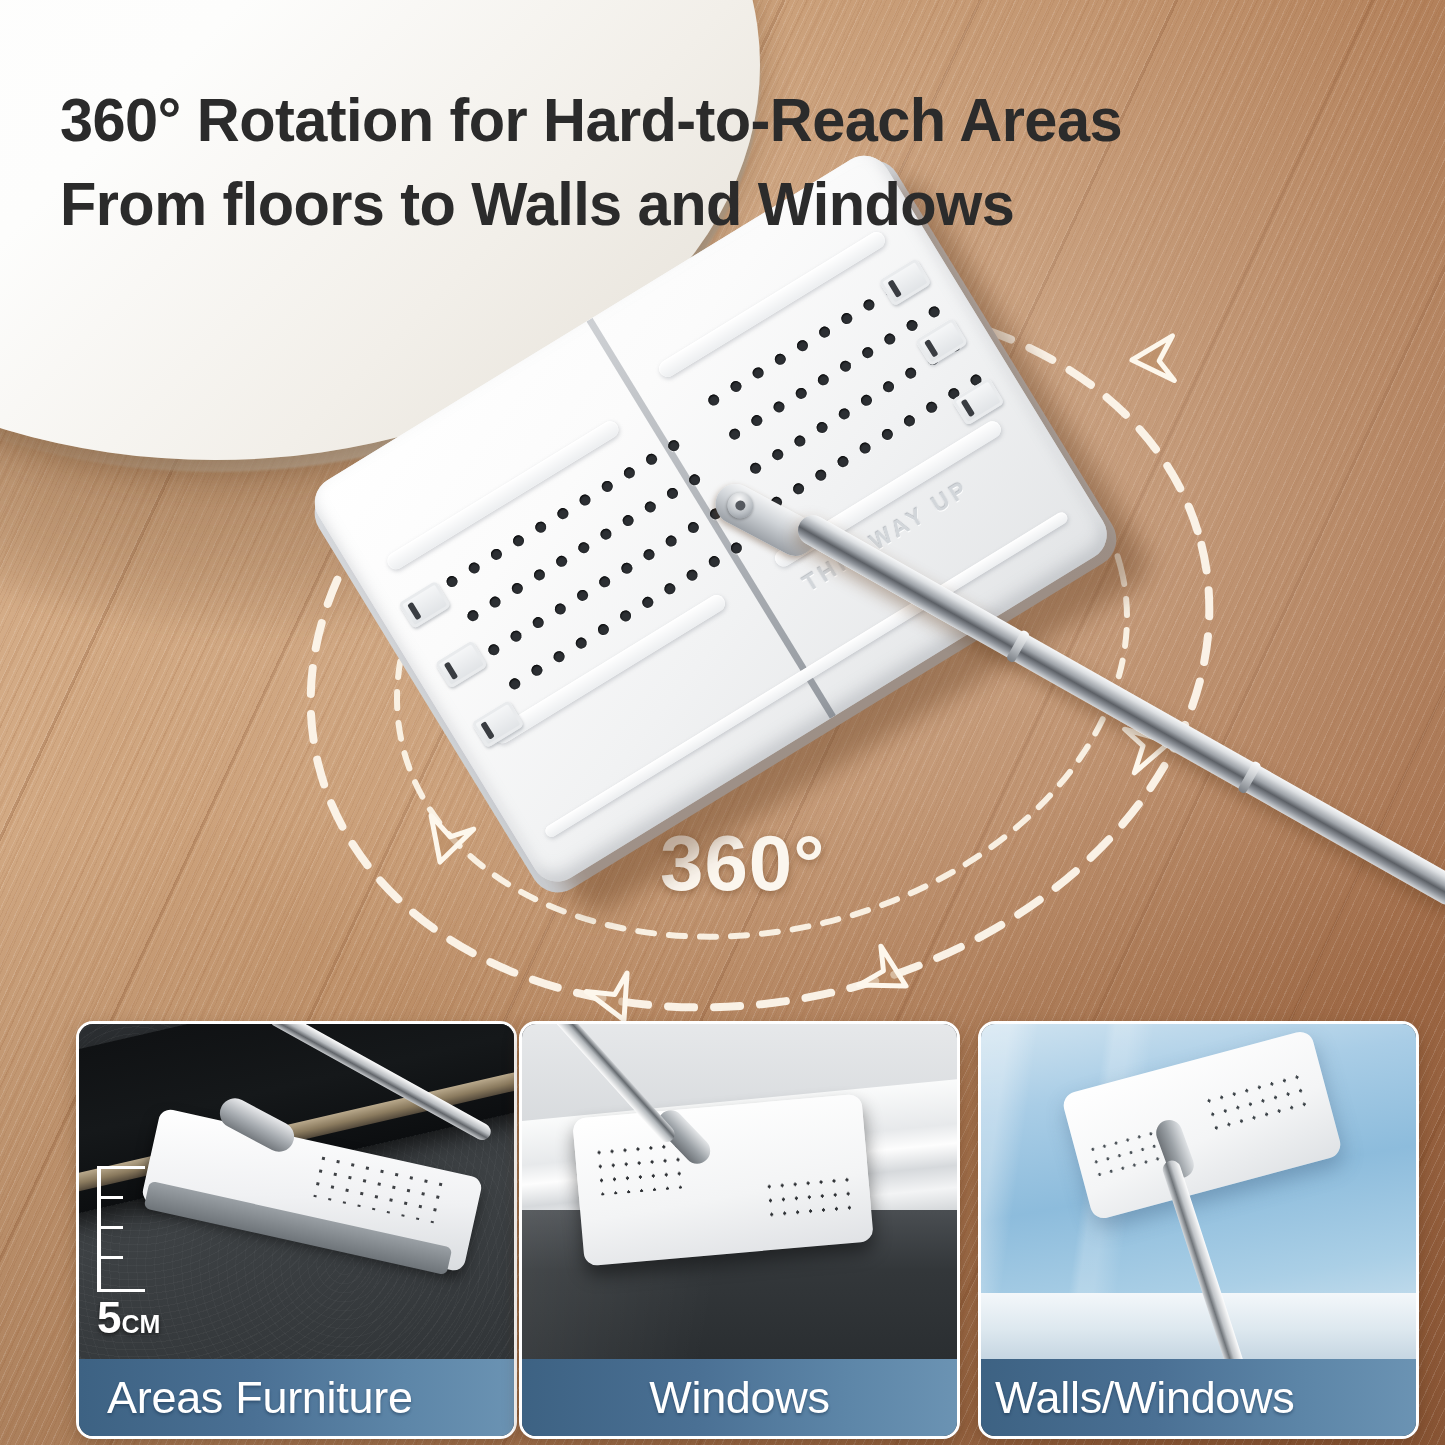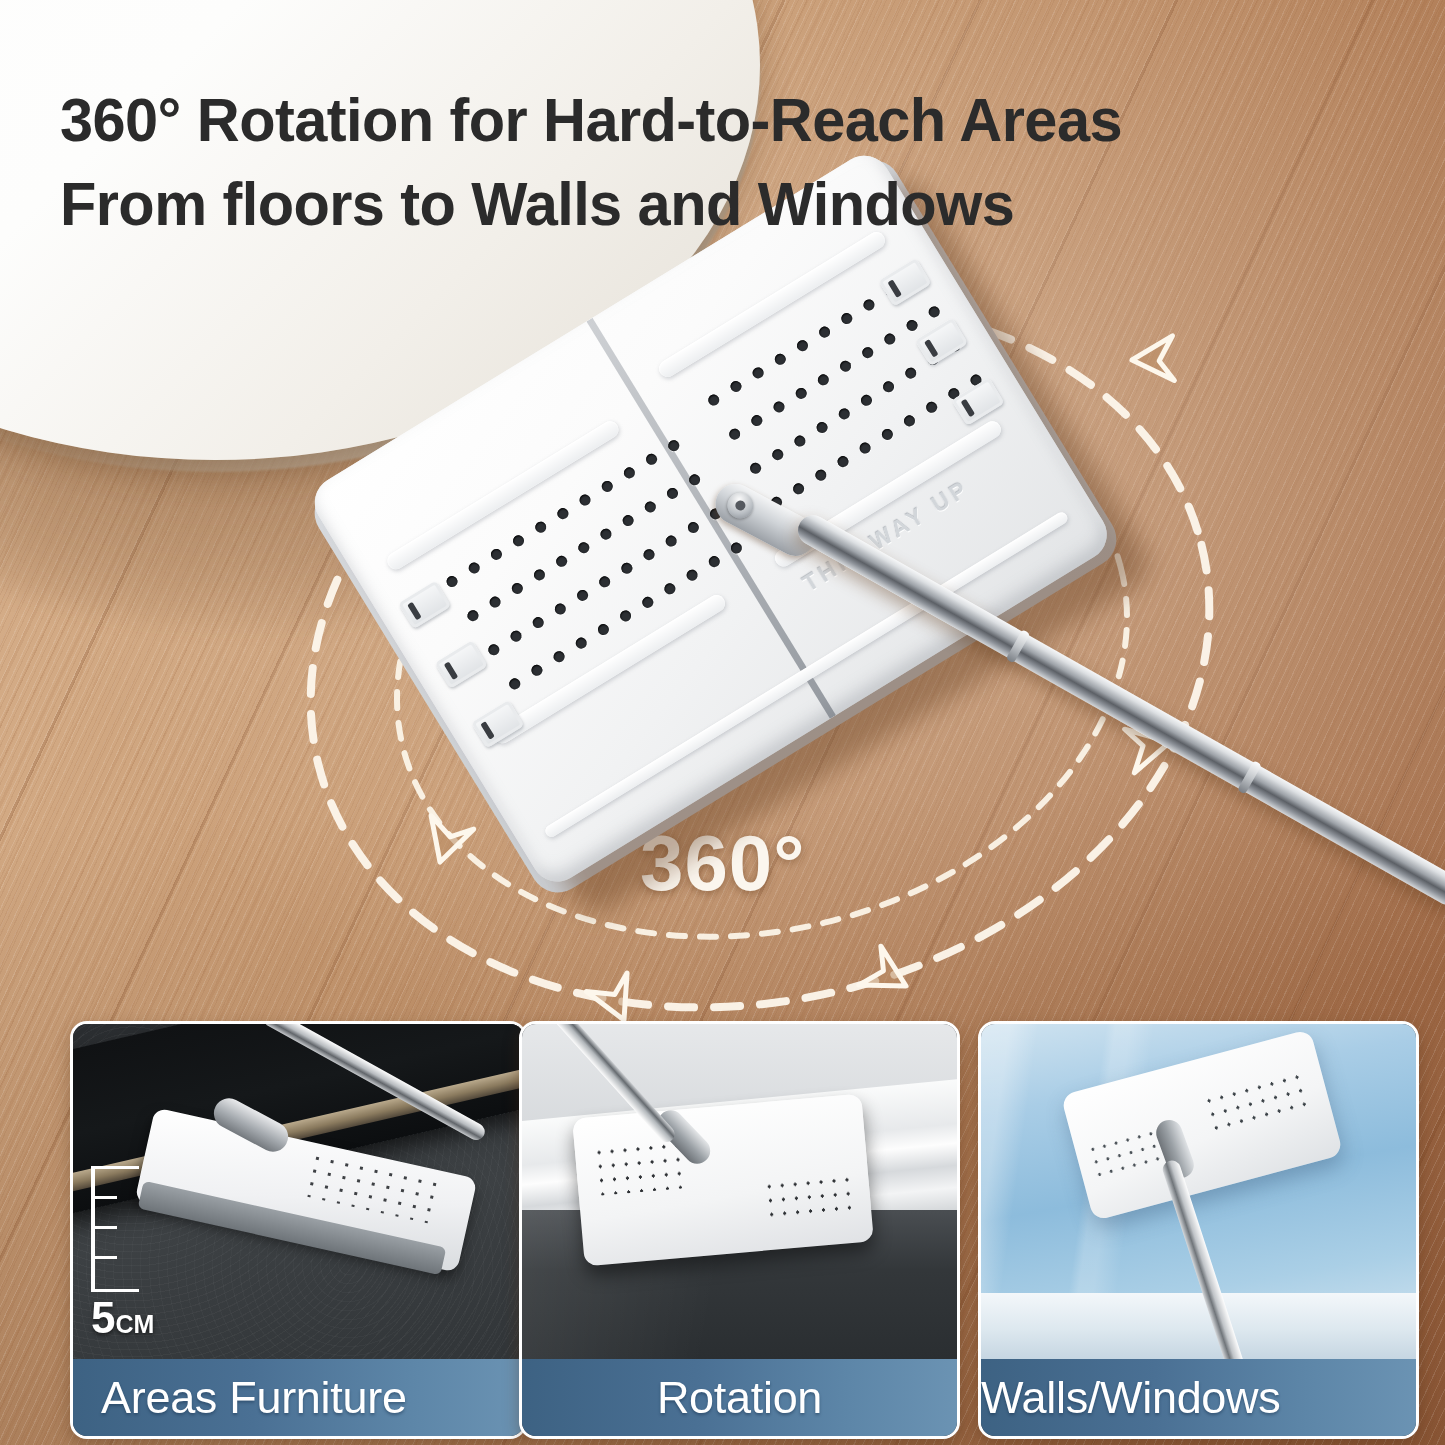--- a/index.html
+++ b/index.html
@@ -75,21 +75,21 @@
     font-weight:700;font-size:62px;line-height:84px;
     letter-spacing:-0.6px;color:#2b2b2b;
     transform:scaleX(.96);transform-origin:left center;
     white-space:nowrap;
   }
   .headline div{white-space:nowrap;}
 
   
   .rot-svg{position:absolute;left:0;top:0;width:1445px;height:1445px;pointer-events:none;}
   .deg-label{
-    position:absolute;left:640px;top:818px;
+    position:absolute;left:660px;top:818px;
     font-size:78px;font-weight:700;color:#fbf6ee;letter-spacing:1px;
     text-shadow:0 2px 8px rgba(90,50,20,.45);
   }
 
   
   .mop{position:absolute;left:0;top:0;width:1445px;height:1445px;}
 
   .mop-plate{
     position:absolute;left:392px;top:272px;width:700px;height:530px;
     transform:rotate(-31.5deg);transform-origin:50% 50%;
@@ -161,36 +161,36 @@
     background:linear-gradient(180deg,#fdfdfd,#c2c6ca 50%,#7a7f85);}
 
   
   .cards{position:absolute;left:0;top:1021px;width:1445px;height:424px;}
   .card{
     position:absolute;top:0;width:435px;height:412px;border-radius:17px;
     border:3px solid #ffffff;overflow:hidden;
     box-shadow:0 6px 16px rgba(80,45,18,.34);
     background:#2f3337;
   }
-  .card.c1{left:70px;padding-left:16px;}
+  .card.c1{left:76px;}
   .card.c2{left:519px;}
   .card.c3{left:978px;}
 
   .card-photo{position:absolute;left:0;top:0;width:100%;height:335px;overflow:hidden;}
   .card-label{
     position:absolute;left:0;bottom:0;width:100%;height:77px;
     display:flex;align-items:center;
     background:linear-gradient(90deg,#3d6283 0%,#4a7094 40%,#5d86a8 75%,#6b93b3 100%);
     color:#ffffff;font-size:45px;letter-spacing:-0.3px;
     text-shadow:0 2px 3px rgba(20,45,70,.45);
   }
   .card-label span{display:block;width:100%;}
   .c1 .card-label span{padding-left:28px;}
   .c2 .card-label span{text-align:center;}
-  .c3 .card-label span{}
+  .c3 .card-label span{padding-left:14px;}
 
   
   .s1-bg{position:absolute;inset:0;
     background:linear-gradient(170deg,#2a2d30 0%,#34383b 22%,#3d4144 55%,#313538 100%);}
   .s1-speckle{position:absolute;inset:0;opacity:.5;
     background-image:repeating-radial-gradient(circle at 13% 24%, rgba(255,255,255,.07) 0 1px, transparent 1px 7px),
                      repeating-radial-gradient(circle at 61% 72%, rgba(255,255,255,.05) 0 1px, transparent 1px 9px);}
   .s1-furn{position:absolute;left:-40px;top:-26px;width:540px;height:160px;
     transform:rotate(-13deg);
     background:linear-gradient(180deg,#101214 0%,#15181a 52%,#0c0e10 100%);
@@ -505,21 +505,21 @@
         <div class="s2-base"></div>
         <div class="s2-floor"></div>
         <div class="s2-floor-gloss"></div>
         <div class="s2-mop"></div>
         <div class="s2-mopdots"></div>
         <div class="s2-mopdots2"></div>
         <div class="s2-joint"></div>
         <div class="s2-pole"></div>
       </div>
       <div class="card-label">
-        <span>Rotation</span>
+        <span>Windows</span>
       </div>
     </div>
 
     <div class="card c3">
       <div class="card-photo">
         <div class="s3-sky"></div>
         <div class="s3-pane"></div>
         <div class="s3-sill"></div>
         <div class="s3-mop"></div>
         <div class="s3-dots1"></div>

